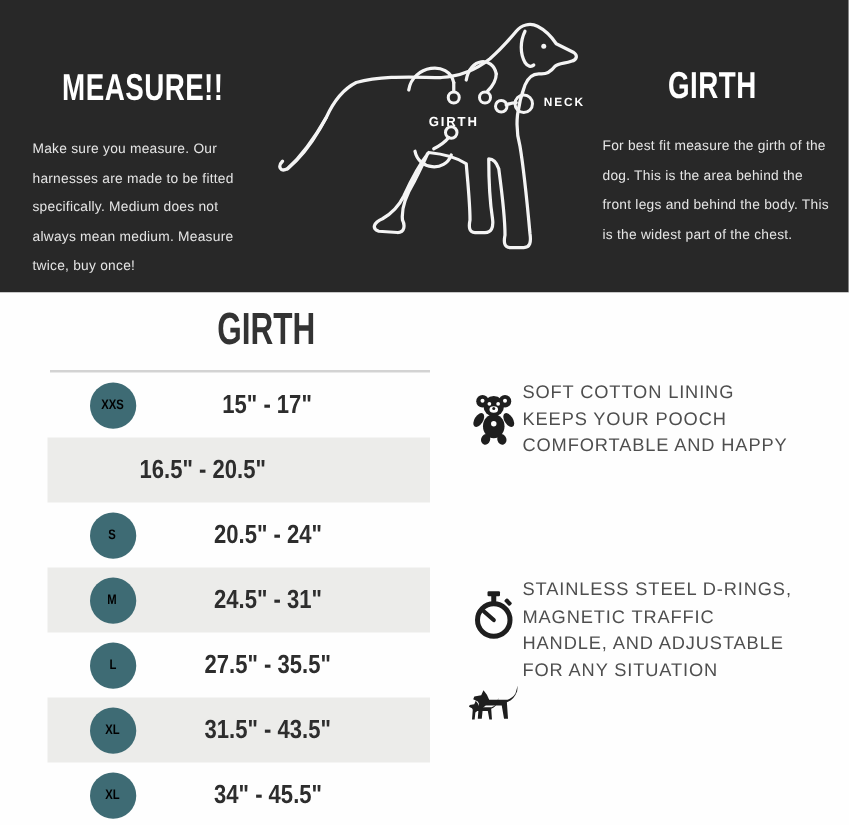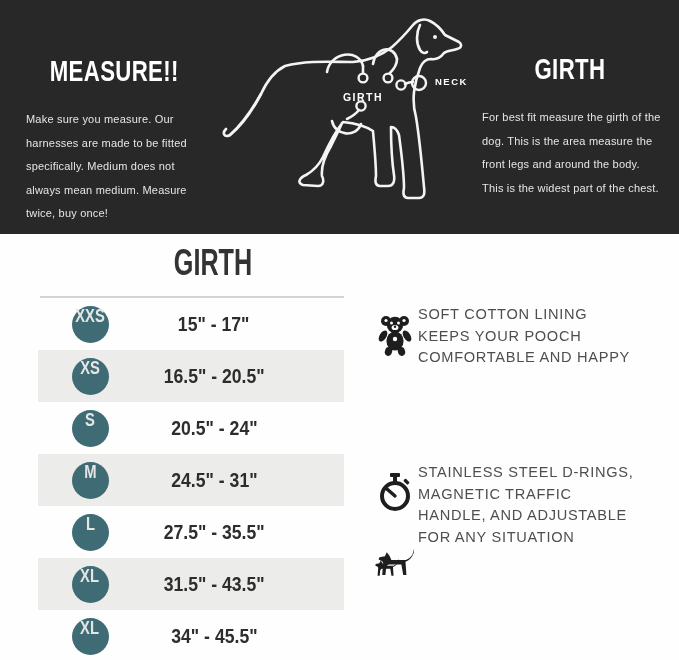--- a/index.html
+++ b/index.html
@@ -25,22 +25,22 @@
   .sheet { position:absolute; left:0; top:234px; width:679px; height:426px; background:#fefefe; }
 
   .table-title { position:absolute; left:38px; top:8px; width:306px; text-align:center;
     transform:translateX(22px); font-size:36px; font-weight:bold; color:#333; }
   .table-rule { position:absolute; left:40px; top:62px; width:304px; height:2px; background:#d3d3d3; }
 
   .size-table { position:absolute; left:38px; top:64px; width:306px; }
   .size-row { display:flex; align-items:center; height:52px; padding-right:58px; }
   .size-row:nth-child(even) { background:#ececea; }
   .badge-cell { width:104px; display:flex; justify-content:center; flex:none; }
-  .badge { width:37px; height:37px; border-radius:50%; background:#3e6b74; color:#e5e5e5;
-    display:flex; align-items:flex-start; justify-content:center; font-size:18px; font-weight:bold; }
+  .badge { width:37px; height:37px; border-radius:50%; background:#3e6b74; color:#000000;
+    display:flex; align-items:center; justify-content:center; font-size:11px; font-weight:bold; }
   .badge span { display:inline-block; transform:scaleX(.82); white-space:nowrap; }
   .range-cell { flex:1; text-align:center; font-size:21px; font-weight:bold; color:#2d2d2d; }
   .range-cell span { display:inline-block; transform:scaleX(.84); white-space:nowrap; }
 
   .feature { position:absolute; left:374px; width:290px; display:flex; gap:2px; }
   .feature-icon { flex:none; width:42px; display:flex; justify-content:center; padding-top:10px; }
   .feature-text { width:222px; font-size:14.6px; line-height:21.5px; letter-spacing:.7px;
     color:#4e4e4e; text-transform:uppercase; }
   .f1 { top:70px; } .f2 { top:188px;margin-top:40px; } .f3 { top:306px; }
 </style>
@@ -51,21 +51,21 @@
 
   <div class="hero">
 
     <div class="hero-col hero-left">
       <div class="hero-title"><span class="cond">MEASURE!!</span></div>
       <div class="hero-para">Make sure you measure. Our harnesses are made to be fitted specifically. Medium does not always mean medium. Measure twice, buy once!</div>
     </div>
 
     <div class="hero-col hero-right">
       <div class="hero-title"><span class="cond">GIRTH</span></div>
-      <div class="hero-para">For best fit measure the girth of the dog. This is the area measure the front legs and around the body. This is the widest part of the chest.</div>
+      <div class="hero-para">For best fit measure the girth of the dog. This is the area behind the front legs and behind the body. This is the widest part of the chest.</div>
     </div>
 
     <svg class="dog-svg" width="254" height="218" viewBox="0 0 254 218">
       <g fill="none" stroke="#f4f4f4" stroke-width="2.6" stroke-linecap="round" stroke-linejoin="round">
 
         <path d="M13,125
                  C9,129 11,134 17,131
                  C28,121 40,104 48,90
                  C53,79 60,68 72,62
                  C94,56 120,58 140,58
@@ -137,25 +137,20 @@
     <div class="size-table">
       <div class="size-row">
         <div class="badge-cell">
             <div class="badge">
               <span>XXS</span>
             </div>
           </div>
         <div class="range-cell"><span>15" - 17"</span></div>
       </div>
       <div class="size-row">
-        <div class="badge-cell">
-            <div class="badge">
-              <span>XS</span>
-            </div>
-          </div>
         <div class="range-cell"><span>16.5" - 20.5"</span></div>
       </div>
       <div class="size-row">
         <div class="badge-cell">
             <div class="badge">
               <span>S</span>
             </div>
           </div>
         <div class="range-cell"><span>20.5" - 24"</span></div>
       </div>

